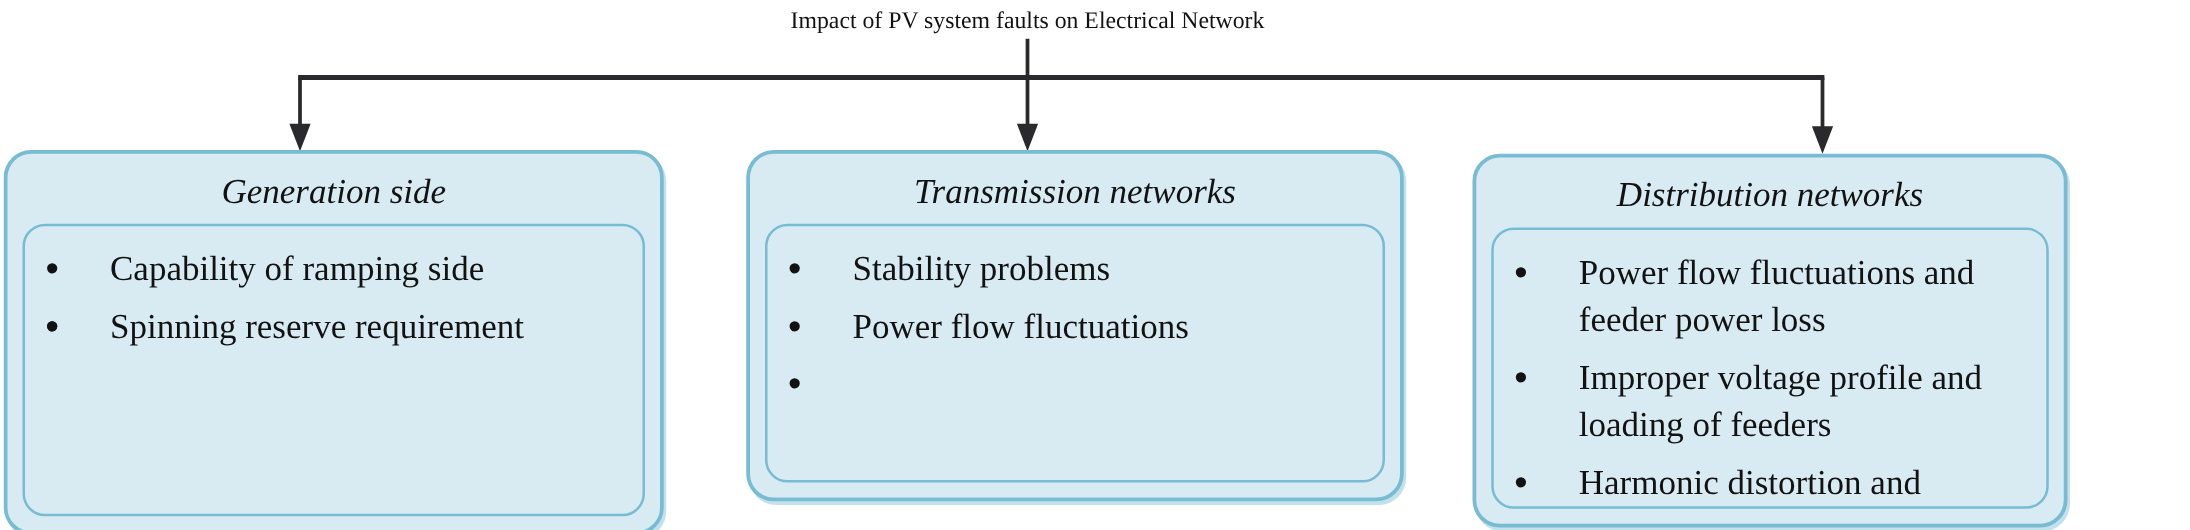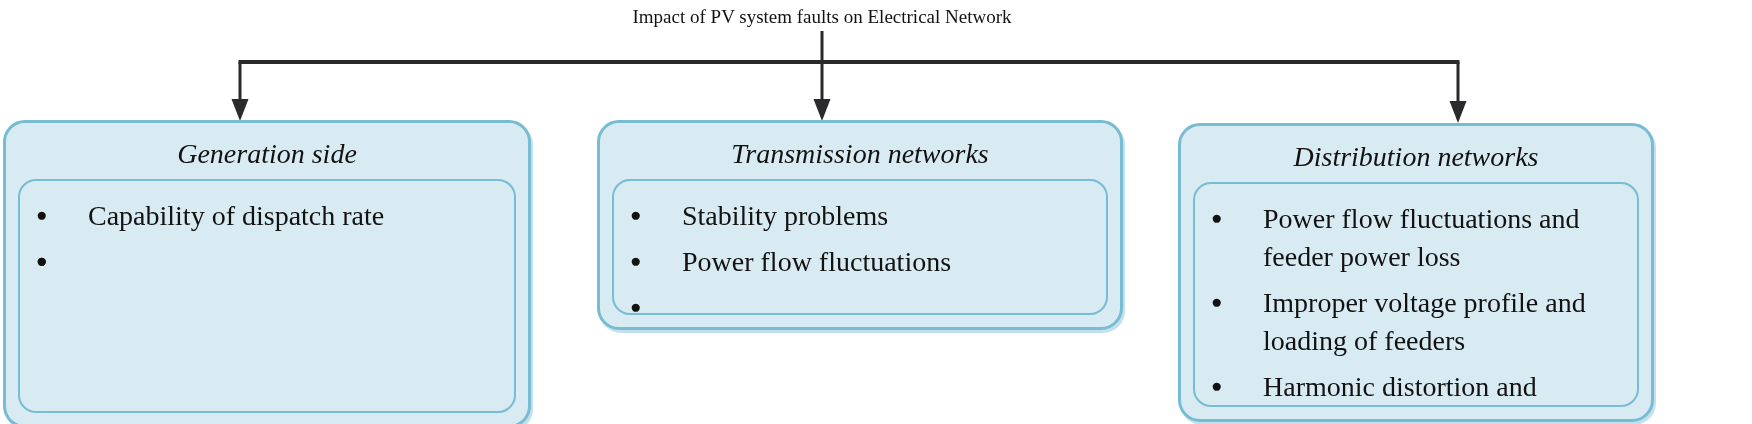--- a/index.html
+++ b/index.html
@@ -67,21 +67,21 @@
     line-height:38px;
     margin-bottom:8px;
   }
   .bullet{
     position:absolute;
     left:16px;top:-1px;
     font-size:19px;
     line-height:38px;
   }
   .box1{left:3px;top:120px;width:528px;height:308px;}
-  .box2{left:597px;top:120px;width:526px;height:210px;}
+  .box2{left:597px;top:120px;width:526px;height:281px;}
   .box3{left:1178px;top:123px;width:476px;height:299px;}
 </style>
 </head>
 <body>
 
 <div class="stage">
 
   <div class="title">Impact of PV system faults on Electrical Network</div>
 
   <svg class="connectors" width="1752" height="424" viewBox="0 0 1752 424">
@@ -99,27 +99,28 @@
     <line x1="1458" y1="62" x2="1458" y2="104" stroke="currentColor" stroke-width="3"></line>
     <polygon points="1458,123 1449.5,101 1466.5,101" fill="currentColor"></polygon>
   </svg>
 
   <section class="box box1">
     <div class="box-header">Generation side</div>
     <div class="panel">
       <ul class="items">
         <li>
           <span class="bullet">●</span>
-          <span>Capability of dispatch rate</span>
+          <span>Capability of ramping side</span>
         </li>
         <li>
           <span class="bullet">●</span>
         </li>
         <li>
           <span class="bullet">●</span>
+          <span>Spinning reserve requirement</span>
         </li>
       </ul>
     </div>
   </section>
 
   <section class="box box2">
     <div class="box-header">Transmission networks</div>
     <div class="panel">
       <ul class="items">
         <li>

